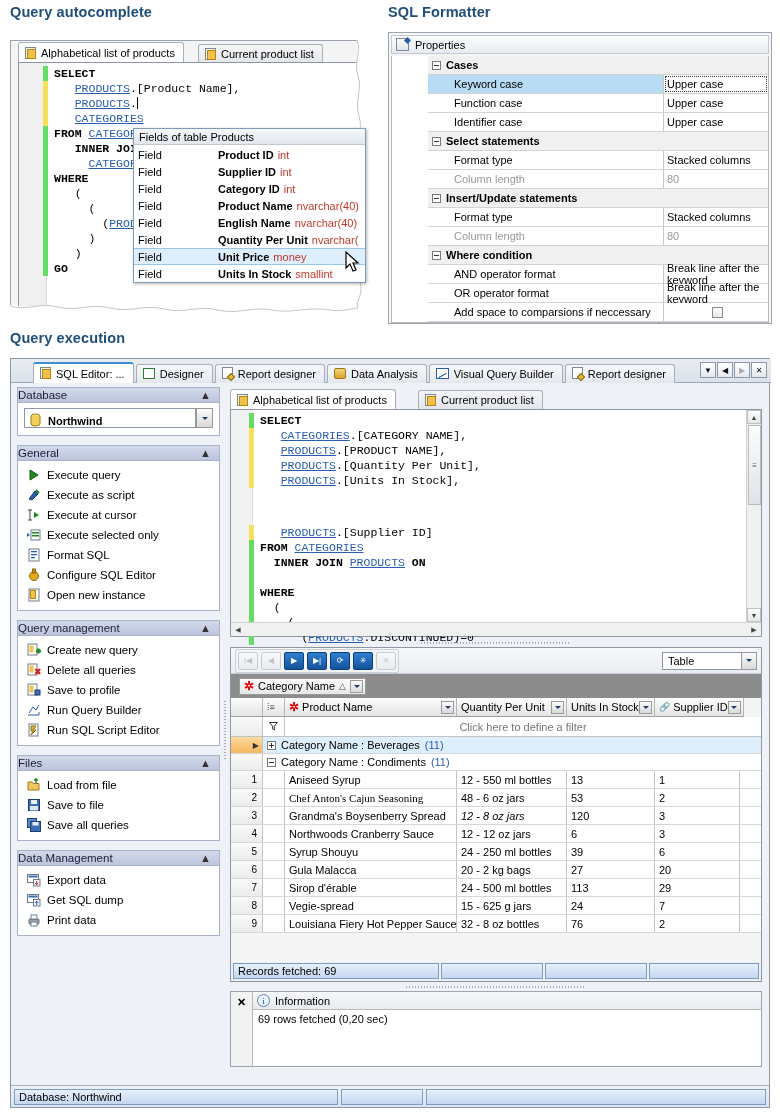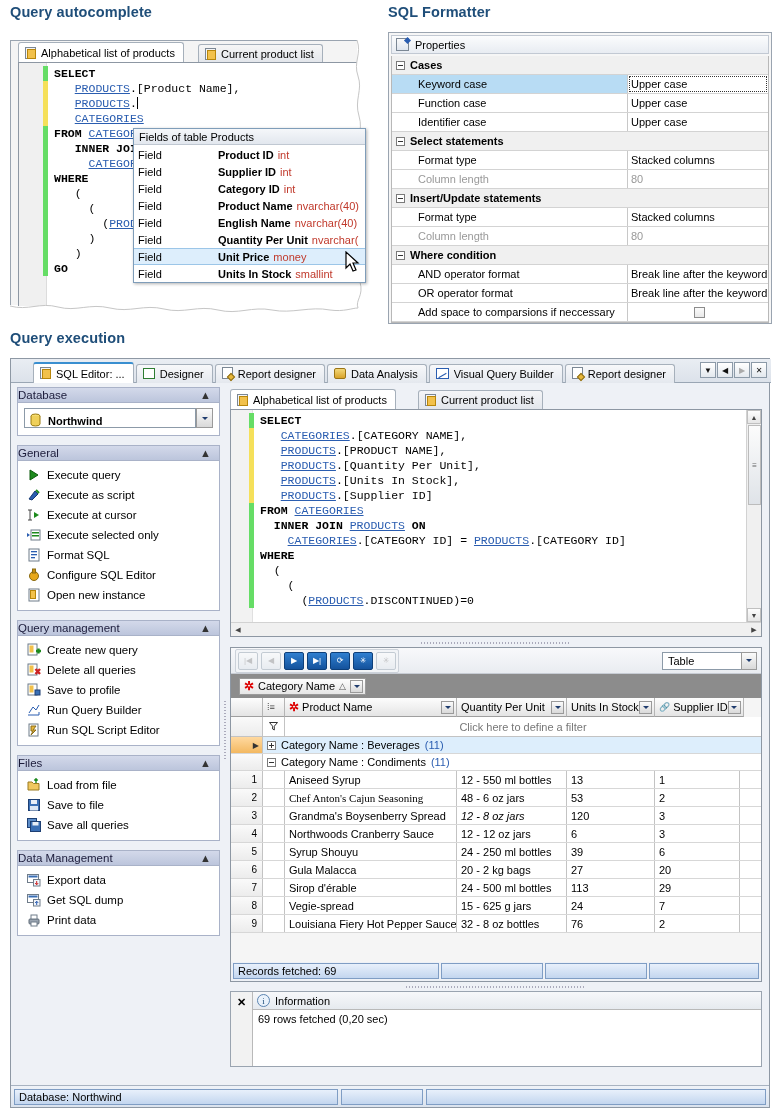--- a/index.html
+++ b/index.html
@@ -261,21 +261,21 @@
 
 <div class="sec-title" style="left:388px; top:4px;">SQL Formatter</div>
 
 <div style="position:absolute; left:388px; top:32px; width:384px; height:292px; background:#f6f6f6; border:1px solid #9aa4b0;">
   <div style="height:19px; margin:2px; background:linear-gradient(#fbfcfd,#e8ecf2); border:1px solid #c2c9d3; display:flex; align-items:center; gap:6px; padding-left:4px;">
     <span style="width:13px;height:13px;background:linear-gradient(#fafafa,#dfe5ee);border:1px solid #7b8794;position:relative;display:inline-block">
       <span style="position:absolute;right:-2px;top:-1px;width:5px;height:5px;background:#2a5db0;transform:rotate(45deg);"></span>
     </span>
     <span>Properties</span>
   </div>
-  <div id="fmt-rows" style="margin:0 2px 2px 2px; border:1px solid #b8b8b8; border-top:none; background:#fff;">
+  <div id="fmt-rows" style="margin:0 2px 2px 2px; border:1px solid #b8b8b8; border-top:none; background:#fff;padding-left:36px;">
       <div class="fmt-row fmt-group">
       <span class="expander"></span>
       <span>Cases</span>
       </div>
       <div class="fmt-row sel">
       <span class="fmt-name">Keyword case</span>
       <span class="fmt-val">Upper case</span>
       </div>
       <div class="fmt-row">
       <span class="fmt-name">Function case</span>
@@ -599,21 +599,21 @@
         <span class="gutter-yellow" style="flex:0 0 5px"></span>
         <span style="flex:0 0 6px"></span>
         <span class="sql"><span class="pl">   </span><span class="id">PRODUCTS</span><span class="pl">.[Quantity Per Unit],</span></span>
           </div>
           <div style="display:flex;height:15px;">
         <span style="flex:0 0 18px"></span>
         <span class="gutter-yellow" style="flex:0 0 5px"></span>
         <span style="flex:0 0 6px"></span>
         <span class="sql"><span class="pl">   </span><span class="id">PRODUCTS</span><span class="pl">.[Units In Stock],</span></span>
           </div>
-          <div style="display:flex;height:15px;">
+          <div style="display:flex;height:15px;margin-top:37px;">
         <span style="flex:0 0 18px"></span>
         <span class="gutter-yellow" style="flex:0 0 5px"></span>
         <span style="flex:0 0 6px"></span>
         <span class="sql"><span class="pl">   </span><span class="id">PRODUCTS</span><span class="pl">.[Supplier ID]</span></span>
           </div>
           <div style="display:flex;height:15px;">
         <span style="flex:0 0 18px"></span>
         <span class="gutter-green" style="flex:0 0 5px"></span>
         <span style="flex:0 0 6px"></span>
         <span class="sql"><span class="kw">FROM </span><span class="id">CATEGORIES</span></span>
@@ -621,21 +621,20 @@
           <div style="display:flex;height:15px;">
         <span style="flex:0 0 18px"></span>
         <span class="gutter-green" style="flex:0 0 5px"></span>
         <span style="flex:0 0 6px"></span>
         <span class="sql"><span class="kw">  INNER JOIN </span><span class="id">PRODUCTS</span><span class="pl"> </span><span class="kw">ON</span></span>
           </div>
           <div style="display:flex;height:15px;">
         <span style="flex:0 0 18px"></span>
         <span class="gutter-green" style="flex:0 0 5px"></span>
         <span style="flex:0 0 6px"></span>
-        <span class="sql"><span class="pl">    </span><span class="id">CATEGORIES</span><span class="pl">.[CATEGORY ID] = </span><span class="id">PRODUCTS</span><span class="pl">.[CATEGORY ID]</span></span>
           </div>
           <div style="display:flex;height:15px;">
         <span style="flex:0 0 18px"></span>
         <span class="gutter-green" style="flex:0 0 5px"></span>
         <span style="flex:0 0 6px"></span>
         <span class="sql"><span class="kw">WHERE</span></span>
           </div>
           <div style="display:flex;height:15px;">
         <span style="flex:0 0 18px"></span>
         <span class="gutter-green" style="flex:0 0 5px"></span>

